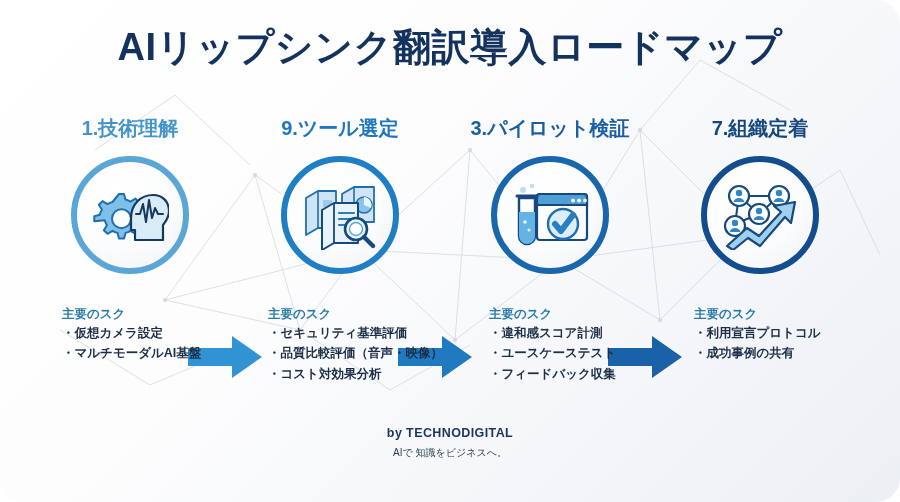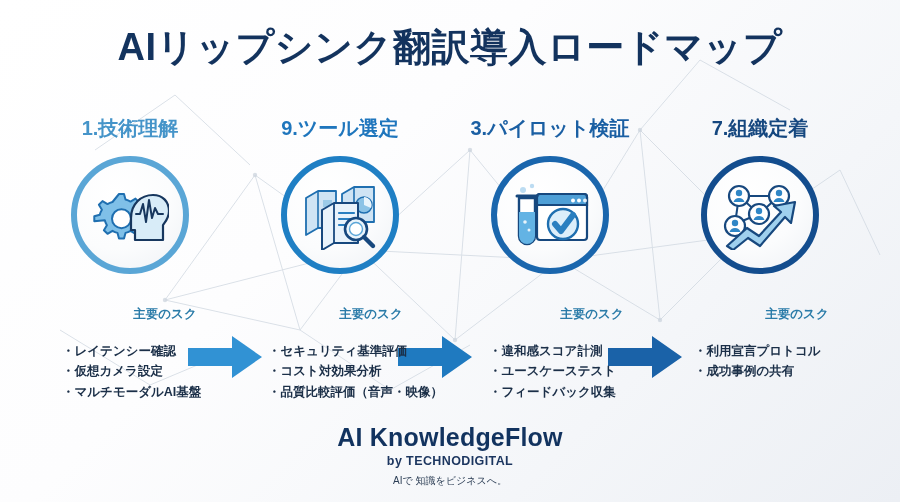--- a/index.html
+++ b/index.html
@@ -10,20 +10,21 @@
   body {
     font-family: "Liberation Sans", "DejaVu Sans", sans-serif;
   }
 
   .canvas {
     position: relative;
     width: 900px;
     height: 502px;
     overflow: hidden;
     background: linear-gradient(135deg, #ffffff 0%, #fdfdfe 38%, #f4f6f9 72%, #eceff4 100%);
+    border-radius: 24px;
   }
 
   .bg-network {
     position: absolute;
     inset: 0;
     width: 900px;
     height: 502px;
     pointer-events: none;
   }
 
@@ -122,23 +123,22 @@
   }
   .skill-1 { left: 62px; }
   .skill-2 { left: 268px; }
   .skill-3 { left: 489px; }
   .skill-4 { left: 694px; }
 
   .skill-head {
     font-size: 12.5px;
     font-weight: bold;
     color: #2a7ba8;
-    margin-bottom: 18px;
+    margin-bottom: 0;
     white-space: nowrap;
-    text-align: center;
   }
   .skill-list {
     list-style: none;
     margin: 0;
     padding: 0;
   }
   .skill-list li {
     font-size: 12.5px;
     font-weight: bold;
     color: #1b2f48;
@@ -347,32 +347,31 @@
     <svg class="arrow arrow-3" viewBox="0 0 74 46">
       <path d="M0 14 L44 14 L44 2 L74 23 L44 44 L44 32 L0 32 Z" fill="#1a62a8"></path>
     </svg>
   </div>
 
   <div class="skills">
 
     <div class="skill-col skill-1">
       <div class="skill-head">主要のスク</div>
       <ul class="skill-list">
-        <li>レイテンシー確認</li>
         <li>仮想カメラ設定</li>
         <li>マルチモーダルAI基盤</li>
       </ul>
     </div>
 
     <div class="skill-col skill-2">
       <div class="skill-head">主要のスク</div>
       <ul class="skill-list">
         <li>セキュリティ基準評価</li>
+        <li>品質比較評価（音声・映像）</li>
         <li>コスト対効果分析</li>
-        <li>品質比較評価（音声・映像）</li>
       </ul>
     </div>
 
     <div class="skill-col skill-3">
       <div class="skill-head">主要のスク</div>
       <ul class="skill-list">
         <li>違和感スコア計測</li>
         <li>ユースケーステスト</li>
         <li>フィードバック収集</li>
       </ul>
@@ -381,18 +380,17 @@
     <div class="skill-col skill-4">
       <div class="skill-head">主要のスク</div>
       <ul class="skill-list">
         <li>利用宣言プロトコル</li>
         <li>成功事例の共有</li>
       </ul>
     </div>
   </div>
 
   <div class="footer">
-    <div class="brand">AI KnowledgeFlow</div>
     <div class="brand-sub">by TECHNODIGITAL</div>
     <div class="tagline">AIで 知識をビジネスへ。</div>
   </div>
 
 </div>
 
 </body></html>

